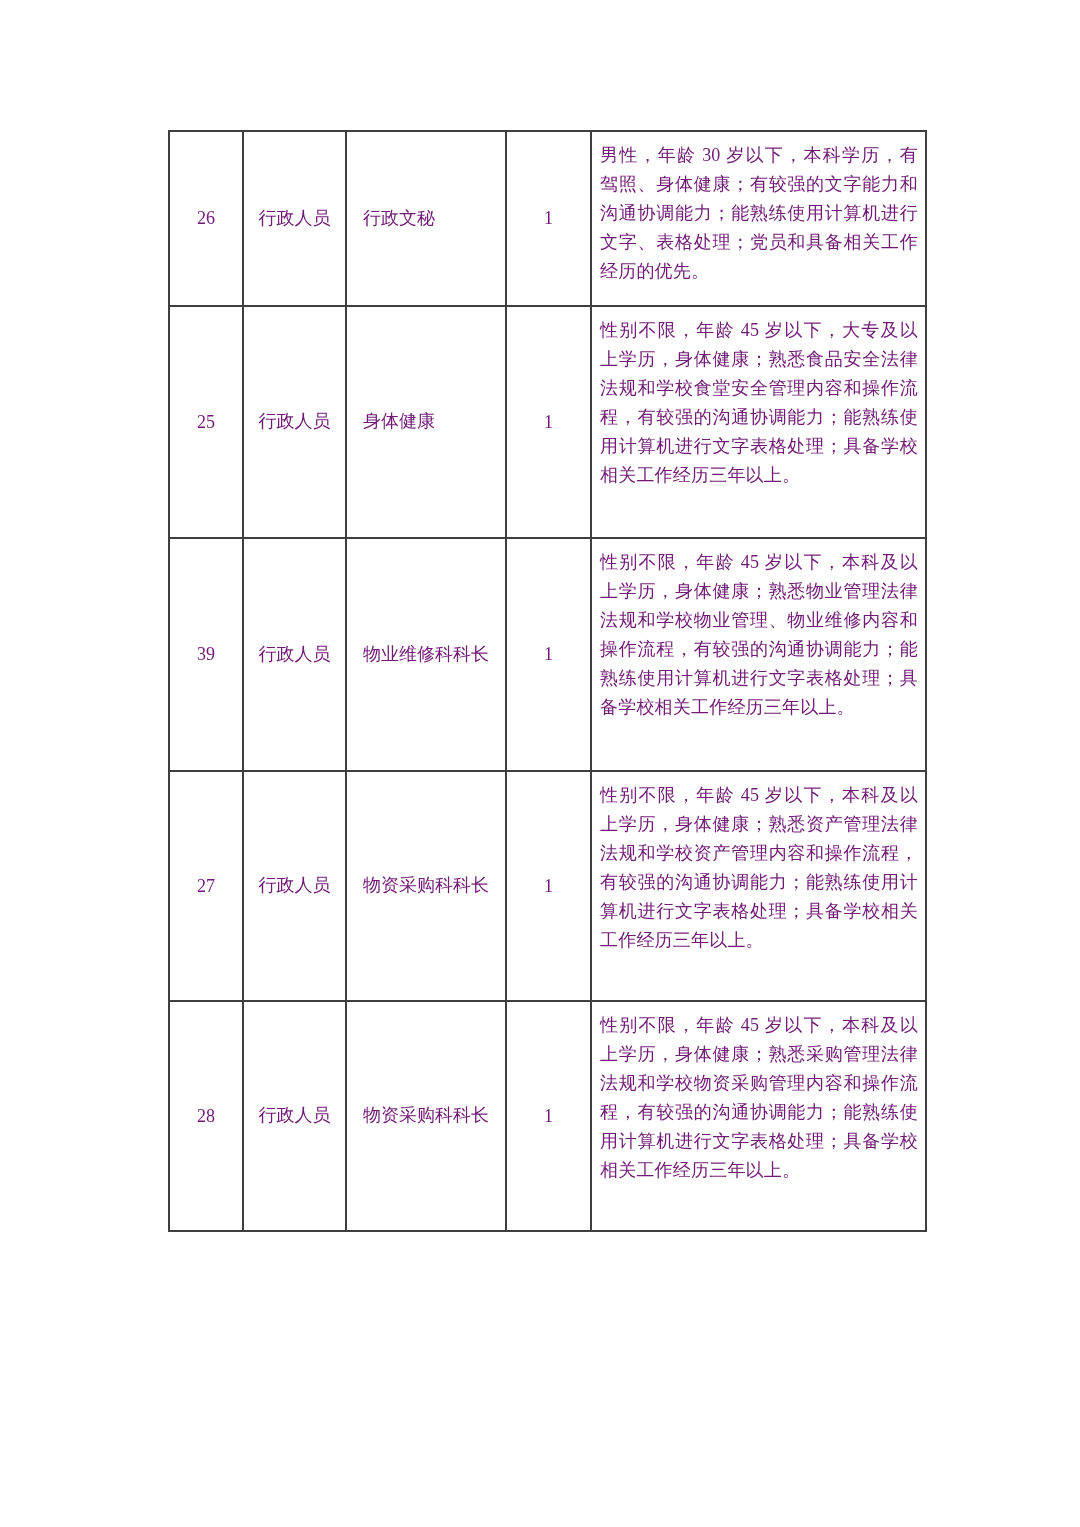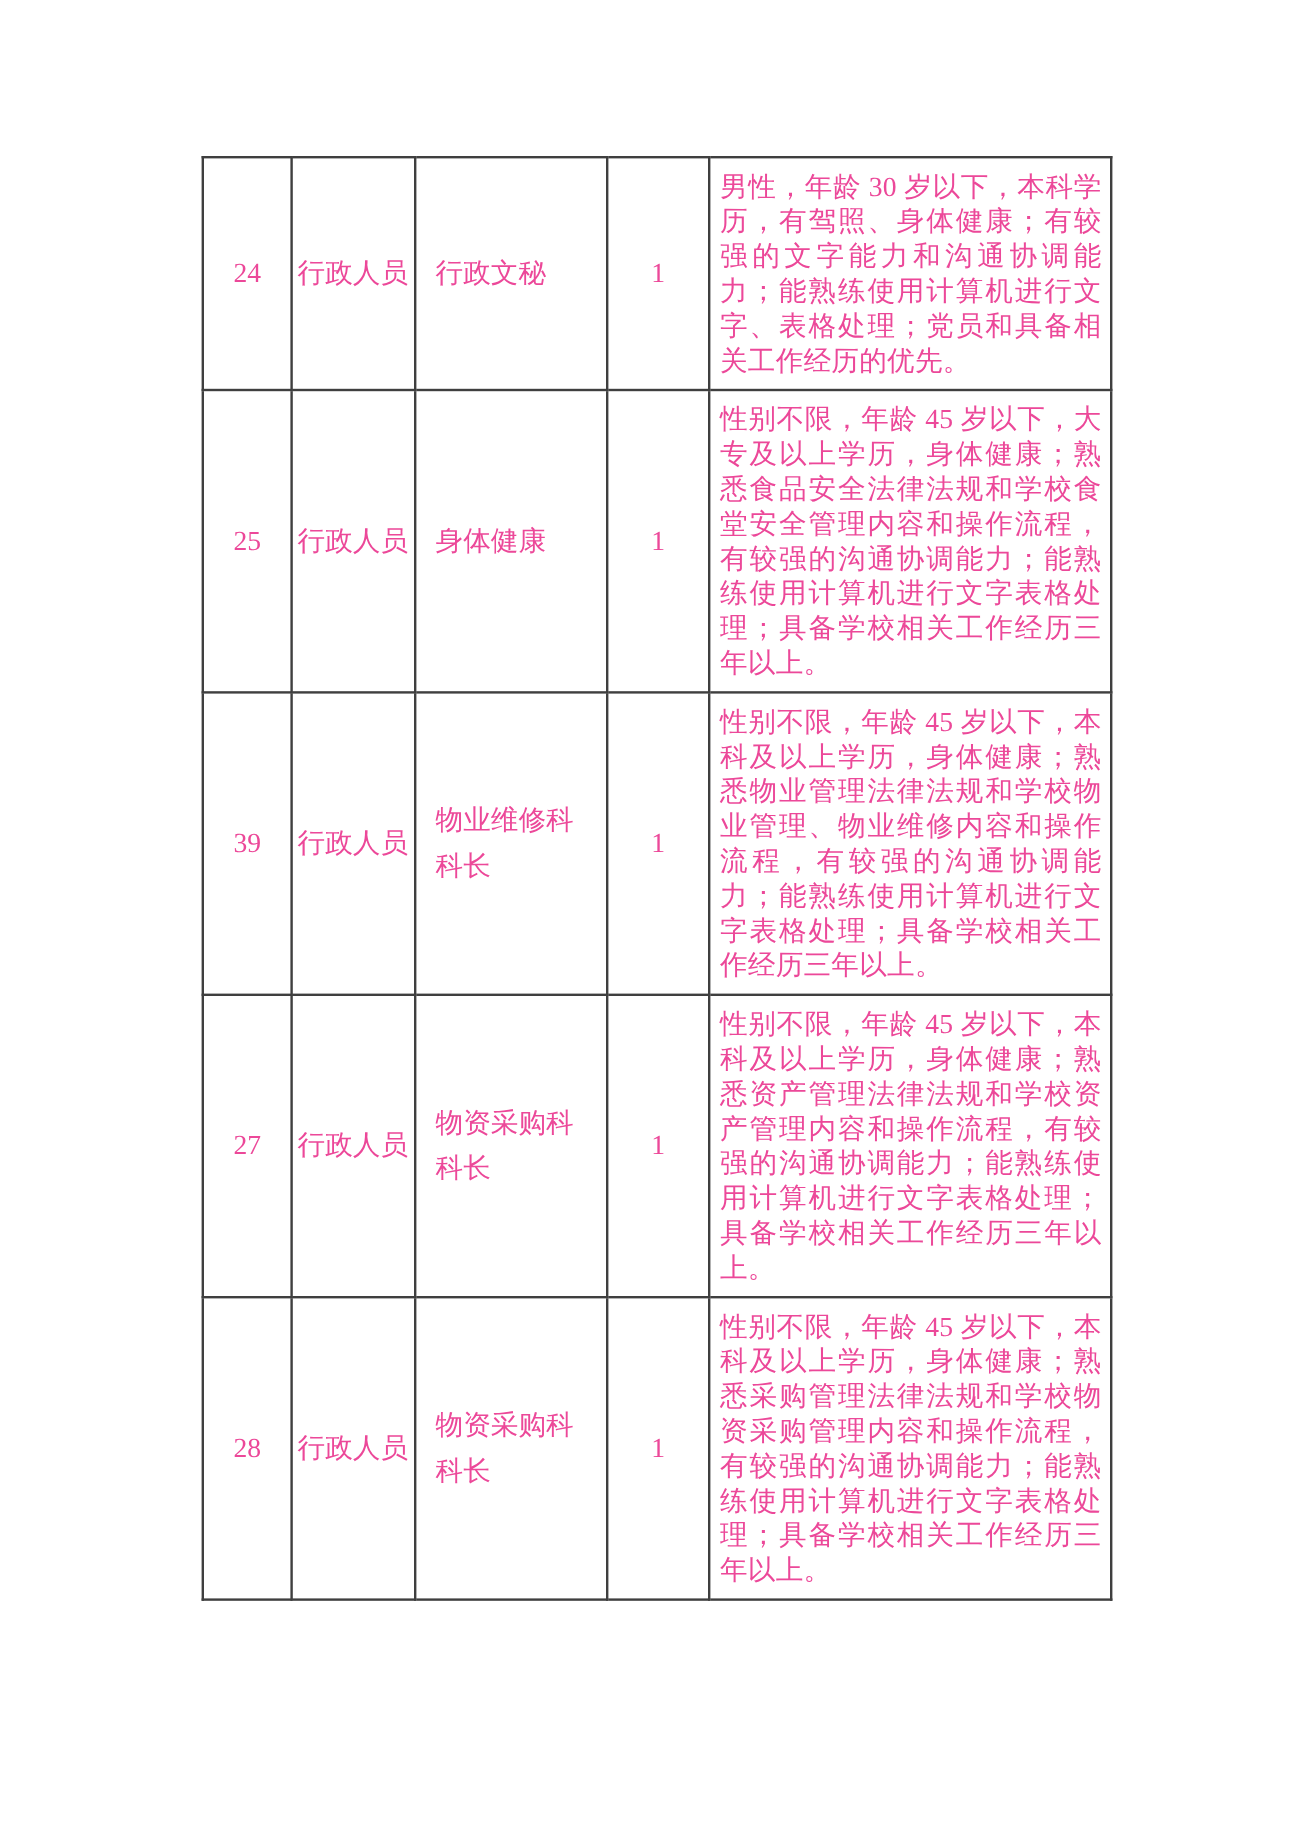--- a/index.html
+++ b/index.html
@@ -19,30 +19,31 @@
   .recruit-table {
     position: absolute;
     left: 168px;
     top: 130px;
     width: 757px;
     border-collapse: collapse;
     table-layout: fixed;
   }
   .recruit-table td {
     border: 2px solid #3f3f3f;
-    font-size: 23px;
-    color: #ec4899;
+    font-size: 18px;
+    color: #701a75;
     overflow: hidden;
   }
   td.c-index {
     text-align: center;
     vertical-align: middle;
     padding: 0;
   }
   td.c-category {
+    text-align: center;
     vertical-align: middle;
     padding: 0 4px;
     line-height: 1.65;
   }
   td.c-position {
     text-align: left;
     vertical-align: middle;
     padding: 0 16px;
     line-height: 1.65;
   }
@@ -71,21 +72,21 @@
   <table class="recruit-table">
     <colgroup>
       <col style="width:74px">
       <col style="width:103px">
       <col style="width:160px">
       <col style="width:85px">
       <col style="width:335px">
     </colgroup>
     <tbody>
       <tr class="r-24">
-        <td class="c-index">24</td>
+        <td class="c-index">26</td>
         <td class="c-category">行政人员</td>
         <td class="c-position">行政文秘</td>
         <td class="c-count">1</td>
         <td class="c-req">男性，年龄 30 岁以下，本科学历，有驾照、身体健康；有较强的文字能力和沟通协调能力；能熟练使用计算机进行文字、表格处理；党员和具备相关工作经历的优先。</td>
       </tr>
       <tr class="r-25">
         <td class="c-index">25</td>
         <td class="c-category">行政人员</td>
         <td class="c-position">身体健康</td>
         <td class="c-count">1</td>

